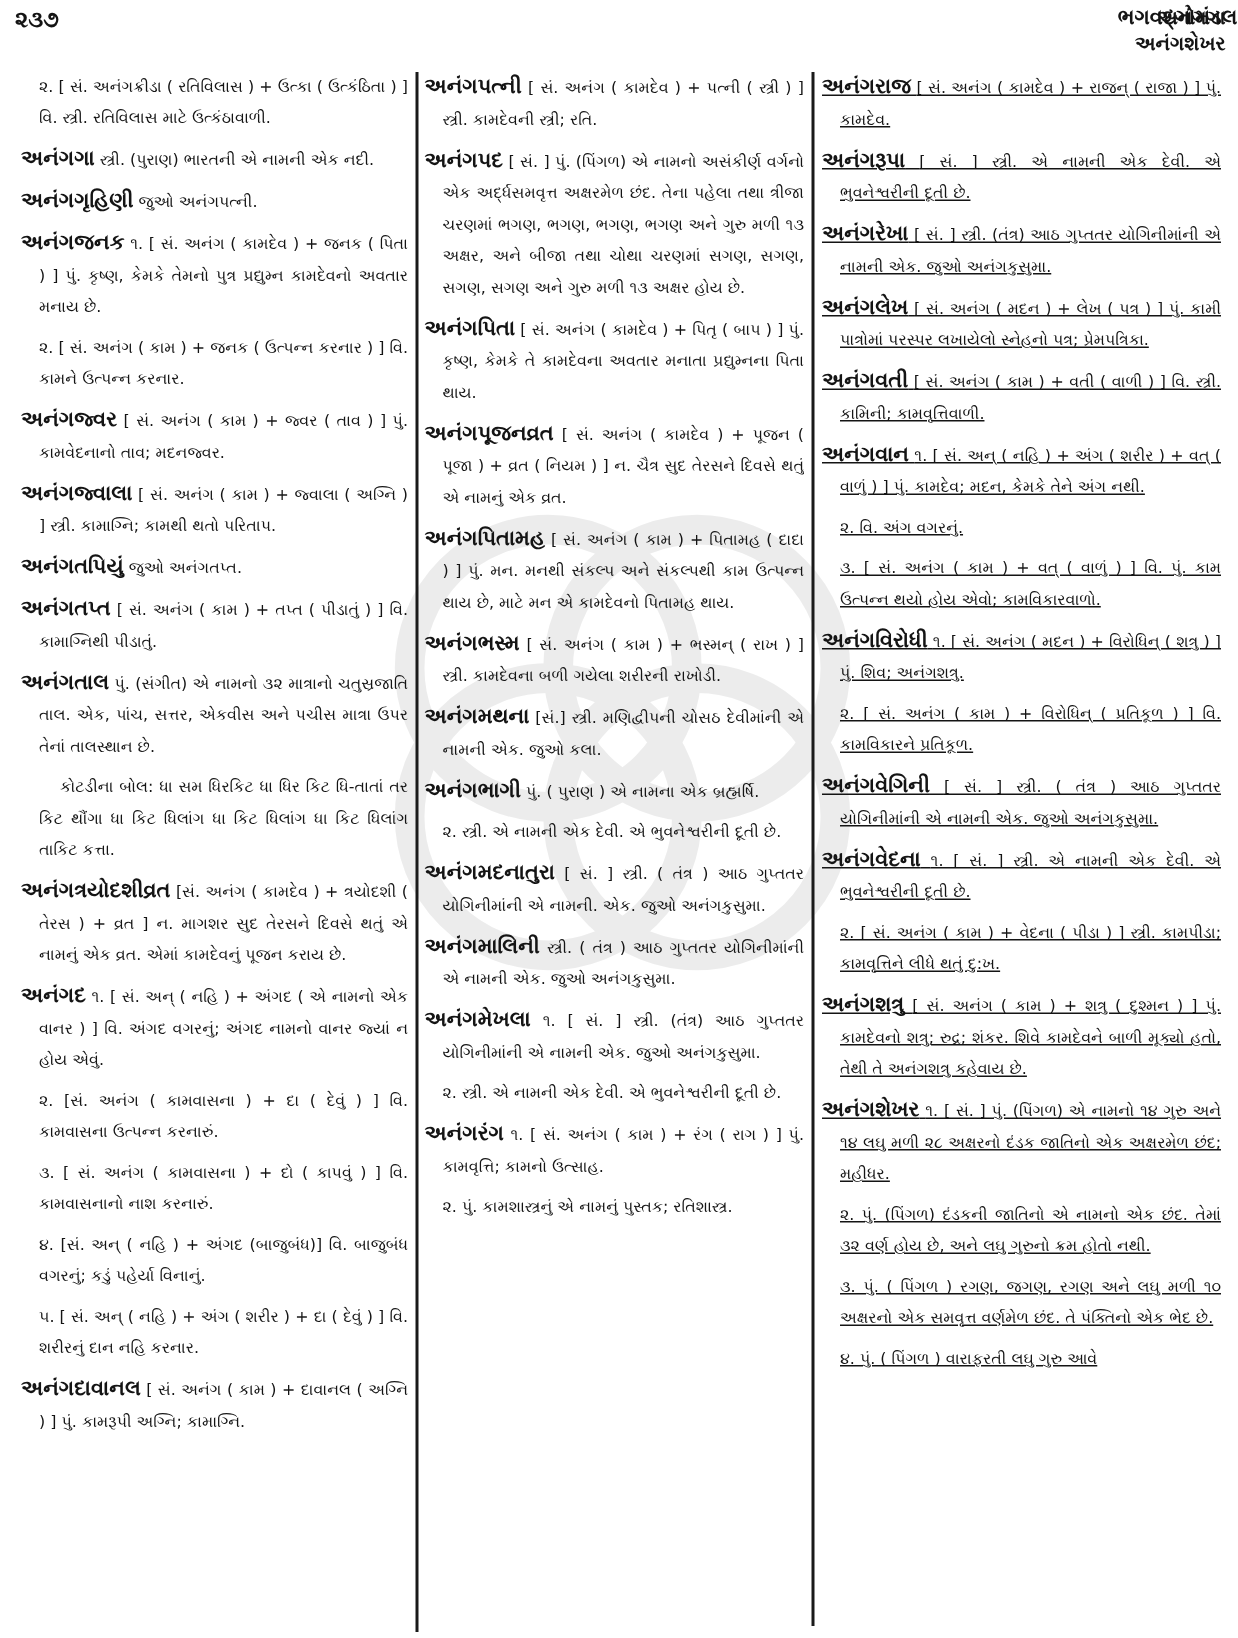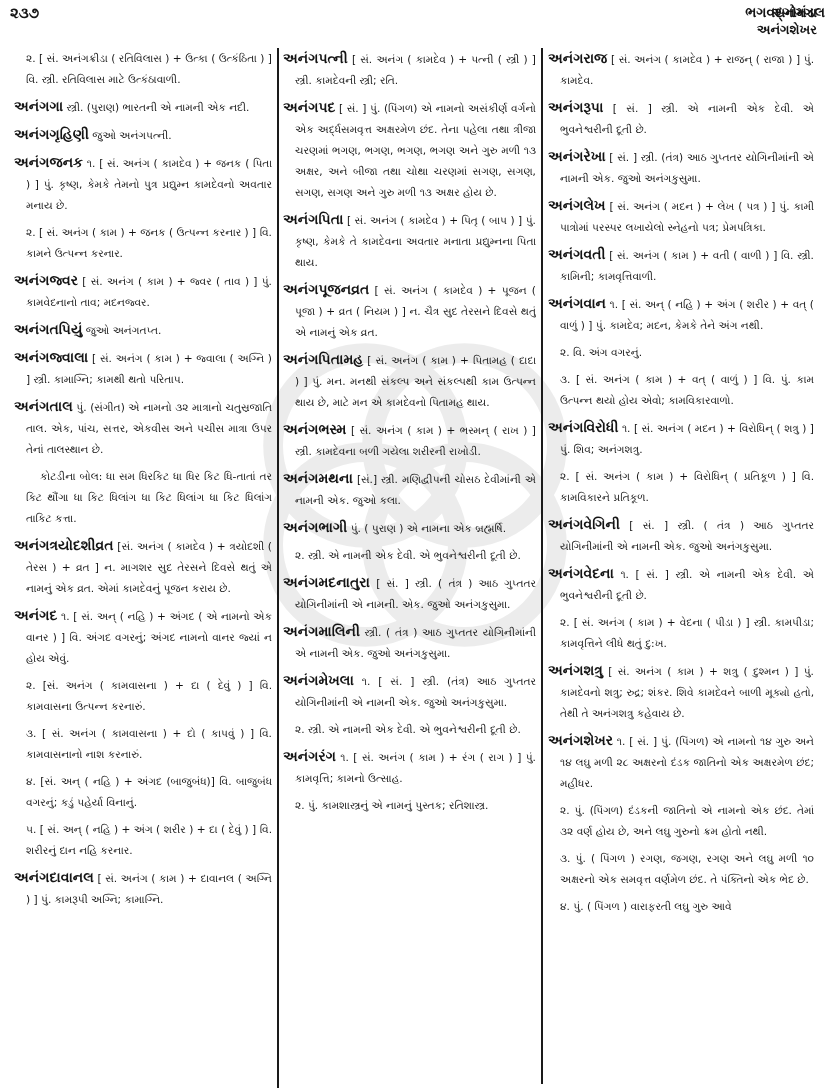--- a/index.html
+++ b/index.html
@@ -29,21 +29,21 @@
   }
   .columns {
     position: absolute; left: 0; top: 48px; width: 825px; height: 1044px;
   }
   .col {
     position: absolute; top: 0; height: 1036px; overflow: hidden;
     font-size: 10.6px; line-height: 21px; text-align: justify;
   }
   .col-1 { left: 14px; width: 258px; }
   .col-2 { left: 283px; width: 253px; }
-  .col-3 { left: 548px; width: 266px; }
+  .col-3 { left: 548px; width: 266px; text-decoration: underline; }
   .divider {
     position: absolute; top: 0; width: 2px; background: #1a1a1a;
   }
   .div-1 { left: 277px; height: 1040px; }
   .div-2 { left: 541px; height: 1036px; }
   .entry { margin: 0 0 6px 0; padding-left: 12px; text-indent: -12px; }
   .sense { margin: 0 0 6px 0; padding-left: 12px; text-indent: 0; }
   .para { margin: 0 0 6px 0; padding-left: 12px; text-indent: 14px; }
   .hw { font-weight: bold; font-size: 14px; }
 </style>
@@ -67,22 +67,23 @@
 </div>
 
 <div class="columns">
   <div class="col col-1">
       <p class="sense"><span>૨. [ સં. અનંગક્રીડા ( રતિવિલાસ ) + ઉત્કા ( ઉત્કંઠિતા ) ] વિ. સ્ત્રી. રતિવિલાસ માટે ઉત્કંઠાવાળી.</span></p>
       <p class="entry"><span class="hw">અનંગગા</span> <span>સ્ત્રી. (પુરાણ) ભારતની એ નામની એક નદી.</span></p>
       <p class="entry"><span class="hw">અનંગગૃહિણી</span> <span>જુઓ અનંગપત્ની.</span></p>
       <p class="entry"><span class="hw">અનંગજનક</span> <span>૧. [ સં. અનંગ ( કામદેવ ) + જનક ( પિતા ) ] પું. કૃષ્ણ, કેમકે તેમનો પુત્ર પ્રદ્યુમ્ન કામદેવનો અવતાર મનાય છે.</span></p>
       <p class="sense"><span>૨. [ સં. અનંગ ( કામ ) + જનક ( ઉત્પન્ન કરનાર ) ] વિ. કામને ઉત્પન્ન કરનાર.</span></p>
       <p class="entry"><span class="hw">અનંગજ્વર</span> <span>[ સં. અનંગ ( કામ ) + જ્વર ( તાવ ) ] પું. કામવેદનાનો તાવ; મદનજ્વર.</span></p>
+      <p class="entry"><span class="hw">અનંગજ્વાલા</span> <span>[ સં. અનંગ ( કામ ) + જ્વાલા ( અગ્નિ ) ] સ્ત્રી. કામાગ્નિ; કામથી થતો પરિતાપ.</span></p>
       <p class="entry"><span class="hw">અનંગતપિયું</span> <span>જુઓ અનંગતપ્ત.</span></p>
-      <p class="entry"><span class="hw">અનંગજ્વાલા</span> <span>[ સં. અનંગ ( કામ ) + જ્વાલા ( અગ્નિ ) ] સ્ત્રી. કામાગ્નિ; કામથી થતો પરિતાપ.</span></p>
+      <p class="entry"><span class="hw">અનંગતપ્ત</span> <span>[ સં. અનંગ ( કામ ) + તપ્ત ( પીડાતું ) ] વિ. કામાગ્નિથી પીડાતું.</span></p>
       <p class="entry"><span class="hw">અનંગતાલ</span> <span>પું. (સંગીત) એ નામનો ૩૨ માત્રાનો ચતુસ્રજાતિ તાલ. એક, પાંચ, સત્તર, એકવીસ અને પચીસ માત્રા ઉપર તેનાં તાલસ્થાન છે.</span></p>
       <p class="para"><span>કોટડીના બોલ: ધા સમ ધિરકિટ ધા ધિર કિટ ધિ-તાતાં તર કિટ થૌંગા ધા કિટ ધિલાંગ ધા કિટ ધિલાંગ ધા કિટ ધિલાંગ તાકિટ કત્તા.</span></p>
       <p class="entry"><span class="hw">અનંગત્રયોદશીવ્રત</span> <span>[સં. અનંગ ( કામદેવ ) + ત્રયોદશી ( તેરસ ) + વ્રત ] ન. માગશર સુદ તેરસને દિવસે થતું એ નામનું એક વ્રત. એમાં કામદેવનું પૂજન કરાય છે.</span></p>
       <p class="entry"><span class="hw">અનંગદ</span> <span>૧. [ સં. અન્ ( નહિ ) + અંગદ ( એ નામનો એક વાનર ) ] વિ. અંગદ વગરનું; અંગદ નામનો વાનર જ્યાં ન હોય એવું.</span></p>
       <p class="sense"><span>૨. [સં. અનંગ ( કામવાસના ) + દા ( દેવું ) ] વિ. કામવાસના ઉત્પન્ન કરનારું.</span></p>
       <p class="sense"><span>૩. [ સં. અનંગ ( કામવાસના ) + દો ( કાપવું ) ] વિ. કામવાસનાનો નાશ કરનારું.</span></p>
       <p class="sense"><span>૪. [સં. અન્ ( નહિ ) + અંગદ (બાજુબંધ)] વિ. બાજુબંધ વગરનું; કડું પહેર્યા વિનાનું.</span></p>
       <p class="sense"><span>૫. [ સં. અન્ ( નહિ ) + અંગ ( શરીર ) + દા ( દેવું ) ] વિ. શરીરનું દાન નહિ કરનાર.</span></p>
       <p class="entry"><span class="hw">અનંગદાવાનલ</span> <span>[ સં. અનંગ ( કામ ) + દાવાનલ ( અગ્નિ ) ] પું. કામરૂપી અગ્નિ; કામાગ્નિ.</span></p>
     </div>

